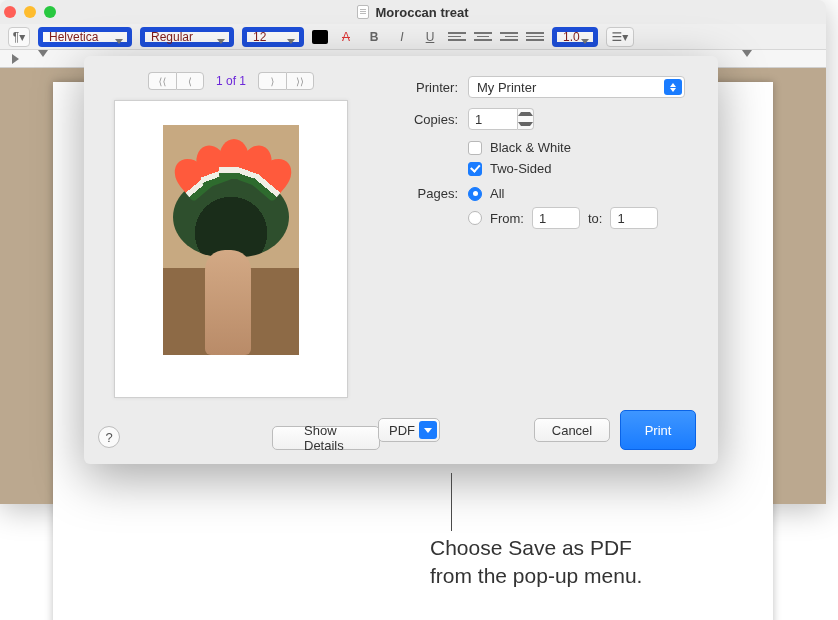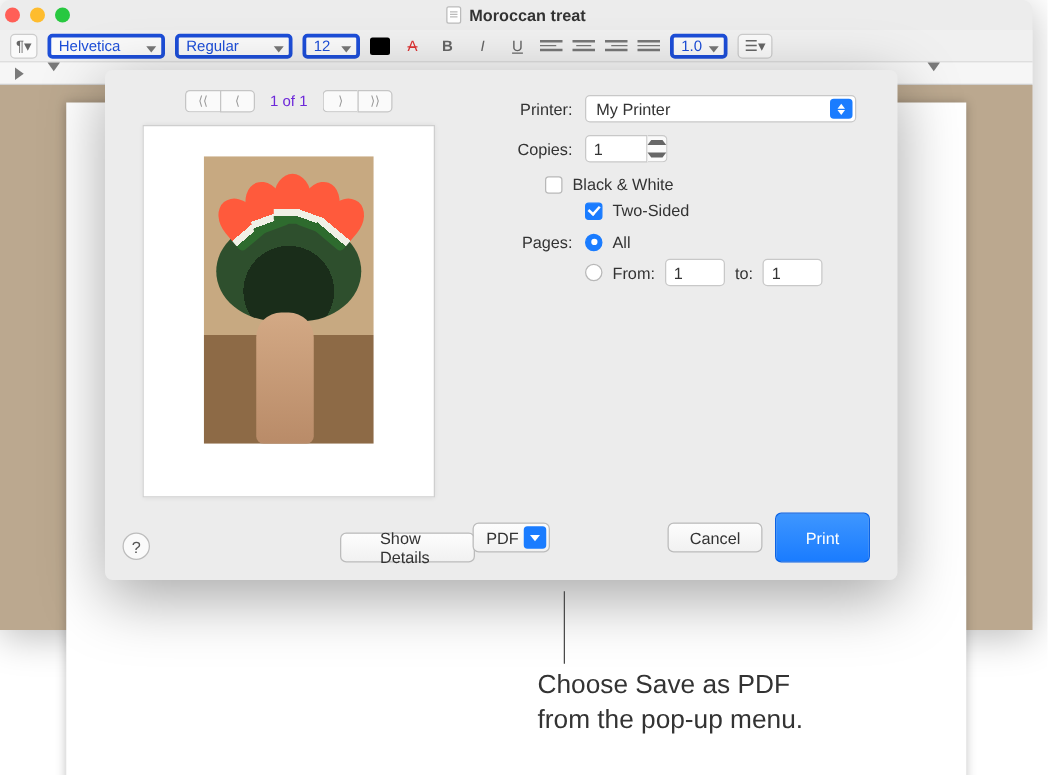--- a/index.html
+++ b/index.html
@@ -14,21 +14,21 @@
   .traffic-lights { display:flex; gap:8px; margin-right:10px;}
   .traffic-light { width:12px;height:12px;border-radius:50%; }
   .tl-red{background:#ff5f57;} .tl-yellow{background:#febc2e;} .tl-green{background:#28c840;}
   .title-center { position:absolute; left:0; right:0; text-align:center; display:flex; justify-content:center; align-items:center; gap:6px; font-size:13px; color:#333; font-weight:600;}
   .doc-icon { width:12px;height:14px;background:#fff;border:1px solid #bbb;border-radius:2px;position:relative;}
   .doc-icon::after{content:"";position:absolute;top:3px;left:2px;right:2px;height:1px;background:#bbb;box-shadow:0 2px 0 #bbb,0 4px 0 #bbb;}
 
   
   .toolbar { height:26px; background:#f0f0f0; border-bottom:1px solid #d7d7d7; display:flex; align-items:center; gap:8px; padding:0 8px; font-size:12px; color:#555;}
   .tool-btn { width:22px; height:20px; border:1px solid #ccc; border-radius:4px; background:#fafafa; display:flex;align-items:center;justify-content:center; color:#666;}
-  .tool-select { height:20px; border:3px solid #1d4ed8; border-radius:4px; background:#fafafa; display:flex; align-items:center; padding:0 16px 0 6px; position:relative; color:#1d4ed8;}
+  .tool-select { height:20px; border:5px solid #1d4ed8; border-radius:4px; background:#fafafa; display:flex; align-items:center; padding:0 16px 0 6px; position:relative; color:#7f1d1d;}
   .tool-select::after{content:"";position:absolute;right:4px;top:7px;border-left:4px solid transparent;border-right:4px solid transparent;border-top:5px solid #777;}
   .color-swatch{width:16px;height:14px;background:#000;border-radius:2px;}
   .fmt-btn{width:20px;text-align:center;color:#666;font-size:12px;}
   .align-btn{width:18px;height:14px;display:flex;flex-direction:column;gap:2px;justify-content:center;}
   .align-btn span{height:1.5px;background:#777;display:block;}
 
   
   .ruler { height:18px; background:#f6f6f6; border-bottom:1px solid #d0d0d0; position:relative; font-size:9px; color:#888;}
   .ruler .mark{position:absolute;top:0;}
   .tri-down{width:0;height:0;border-left:5px solid transparent;border-right:5px solid transparent;border-top:7px solid #7a7a7a;}
@@ -115,21 +115,21 @@
     <div class="title-center">
       <span class="doc-icon"></span>
       <span>Moroccan treat</span>
     </div>
   </div>
 
   <div class="toolbar">
     <div class="tool-btn">¶▾</div>
     <div class="tool-select" style="width:94px">Helvetica</div>
     <div class="tool-select" style="width:94px">Regular</div>
-    <div class="tool-select" style="width:46px">12</div>
+    <div class="tool-select" style="width:62px">12</div>
     <div class="color-swatch"></div>
     <div class="fmt-btn" style="color:#d33;text-decoration:line-through">A</div>
     <div class="fmt-btn" style="font-weight:bold">B</div>
     <div class="fmt-btn" style="font-style:italic">I</div>
     <div class="fmt-btn" style="text-decoration:underline">U</div>
     <div class="align-btn">
         <span style="width:100%"></span>
         <span style="width:70%"></span>
         <span style="width:100%"></span>
       </div>
@@ -211,21 +211,21 @@
         <div class="stepper-input">1</div>
         <div class="stepper-ctrl">
           <div>
               <div class="mini-tri-up"></div>
             </div>
           <div>
               <div class="mini-tri-down"></div>
             </div>
         </div>
       </div>
-      <div class="row" style="margin-left:52px;margin-bottom:6px">
+      <div class="row" style="margin-left:84px;margin-bottom:6px">
         <div class="checkbox"></div>
         <span>Black &amp; White</span>
       </div>
       <div class="row" style="margin-left:84px">
         <div class="checkbox checked"></div>
         <span>Two-Sided</span>
       </div>
       <div class="row" style="margin-top:8px;margin-bottom:6px">
         <div class="lbl">Pages:</div>
         <div class="radio checked"></div>

